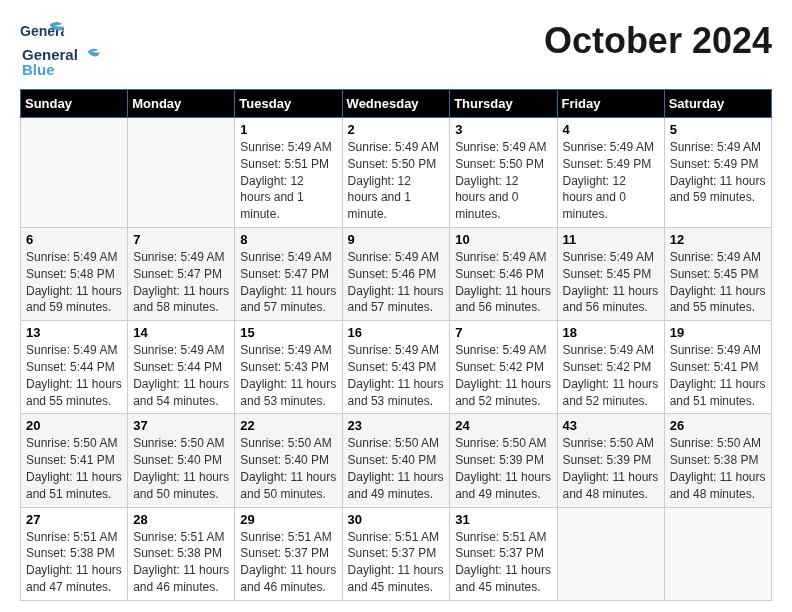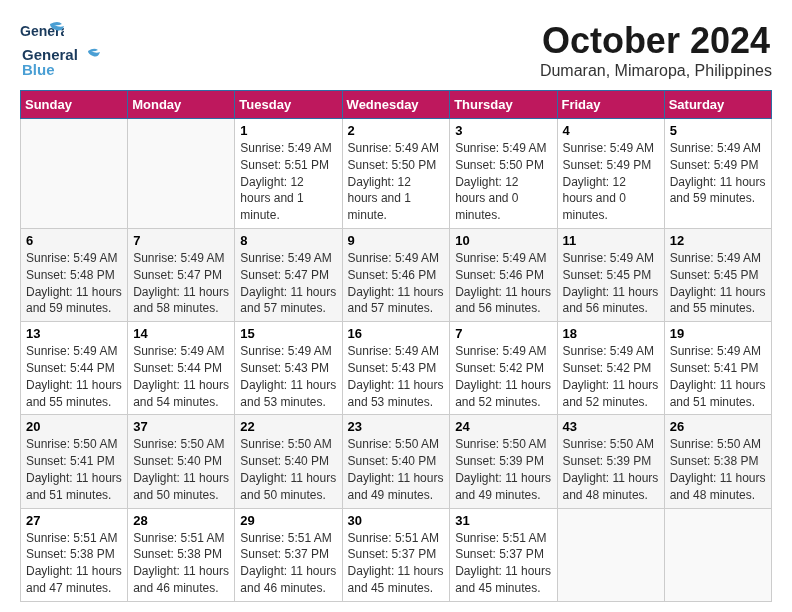--- a/index.html
+++ b/index.html
@@ -32,21 +32,21 @@
     .location {
       font-size: 16px;
       color: #333;
     }
     .calendar-table {
       width: 100%;
       border-collapse: collapse;
       font-size: 11px;
     }
     .calendar-table thead tr th {
-      background-color: #be185d;
+      background-color: #000000;
       color: white;
       padding: 6px 4px;
       text-align: left;
       font-size: 13px;
       font-weight: bold;
       border: 1px solid #2e6da4;
     }
     .calendar-table tbody tr td {
       border: 1px solid #ccc;
       vertical-align: top;
@@ -92,21 +92,20 @@
       <svg width="20" height="16" viewBox="0 0 20 16" style="margin-left:2px;">
         <path d="M8 4 Q14 0 18 3 Q14 5 11 4 Q16 7 20 5 Q18 11 13 9 Q8 7 8 4Z" fill="#4a9fd4"></path>
       </svg>
     </div>
     <div style="margin-top:-2px; margin-left:2px;">
       <span style="font-size:15px; font-weight:bold; color:#4a9fd4;text-align:center;">Blue</span>
     </div>
   </div>
   <div class="title-section">
     <div class="month-title">October 2024</div>
-    <div class="location">Dumaran, Mimaropa, Philippines</div>
   </div>
 </div>
 
 <table class="calendar-table">
   <thead>
     <tr>
     <th>Sunday</th>
         <th>Monday</th>
         <th>Tuesday</th>
         <th>Wednesday</th>

